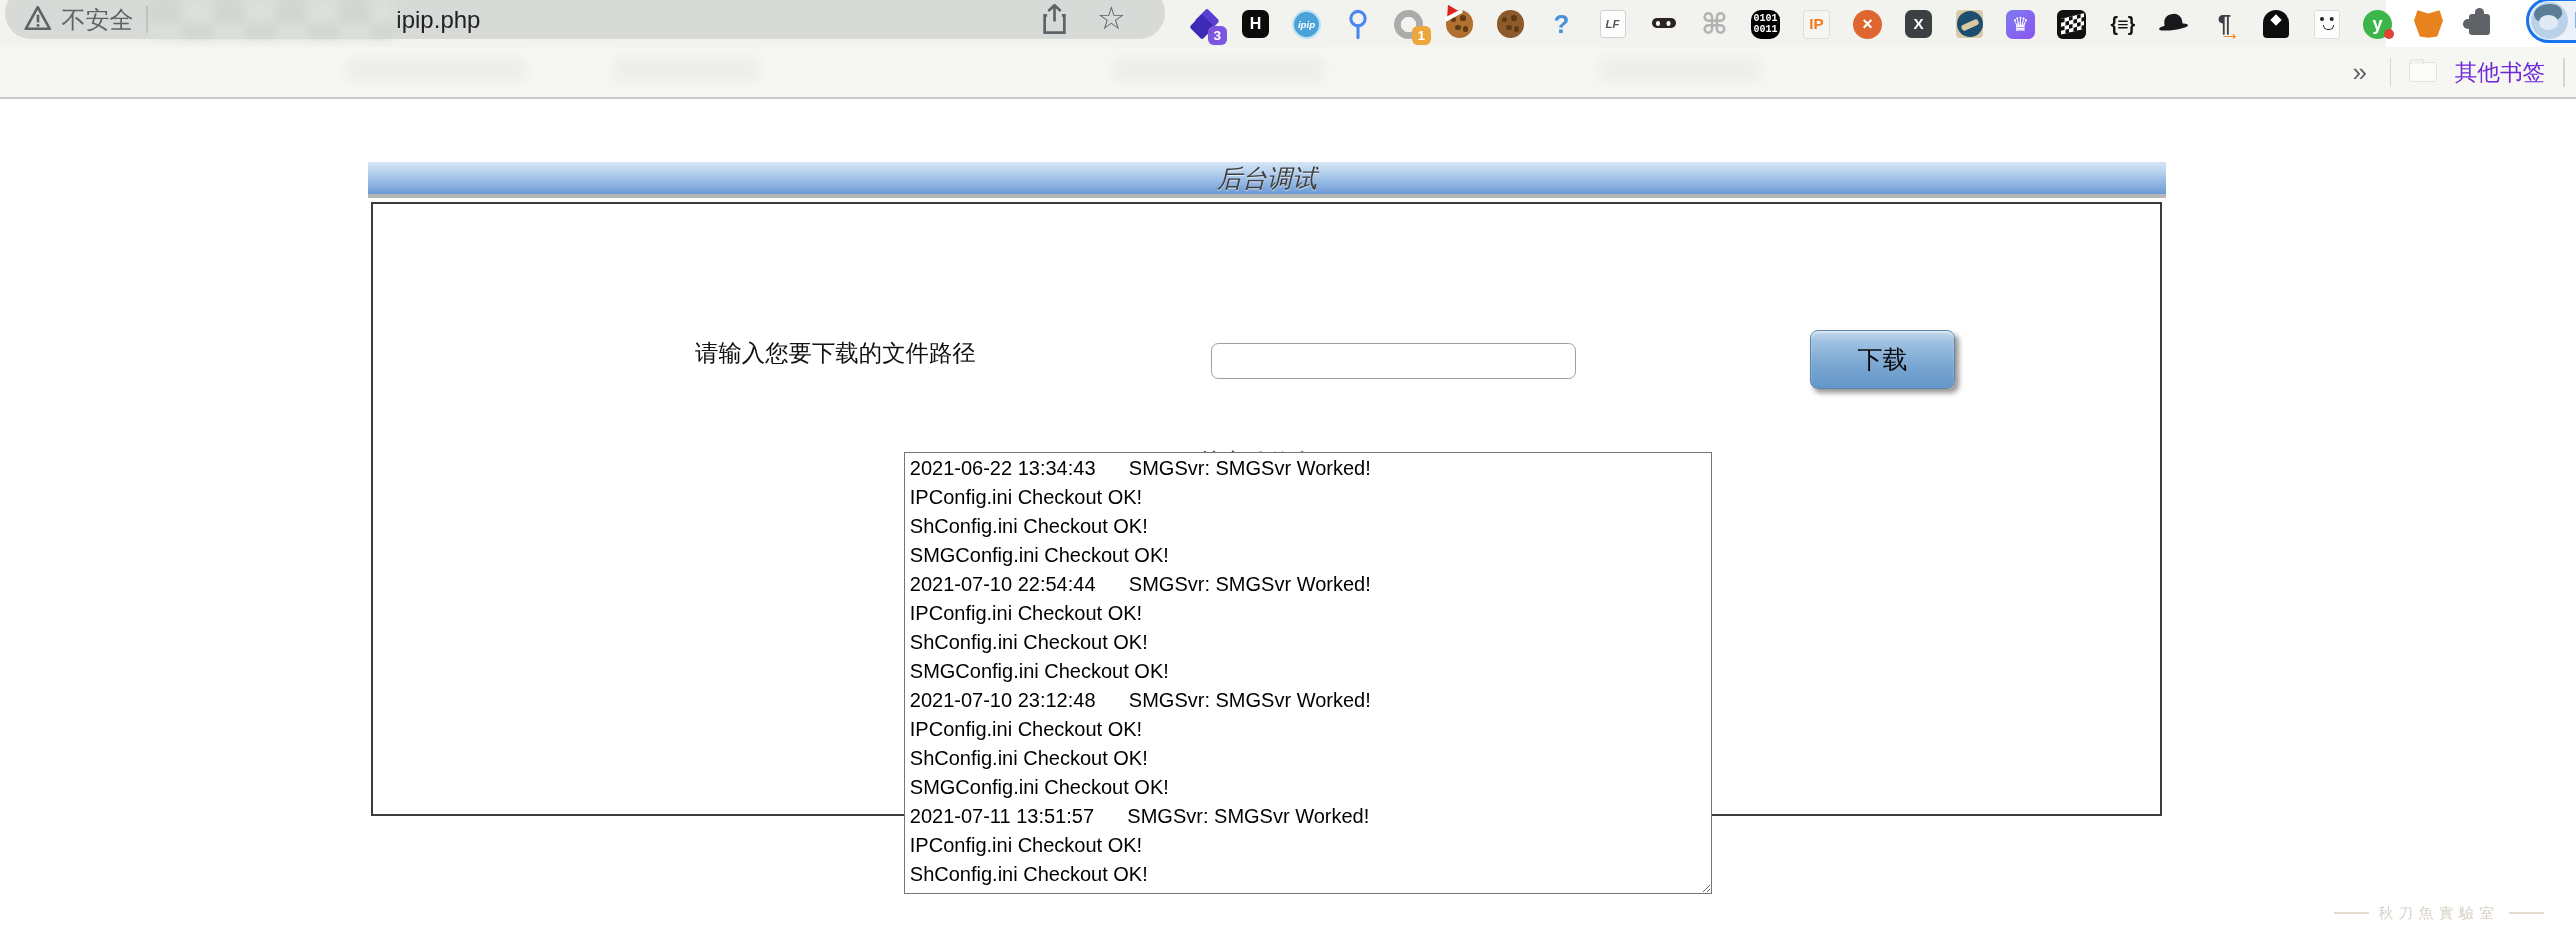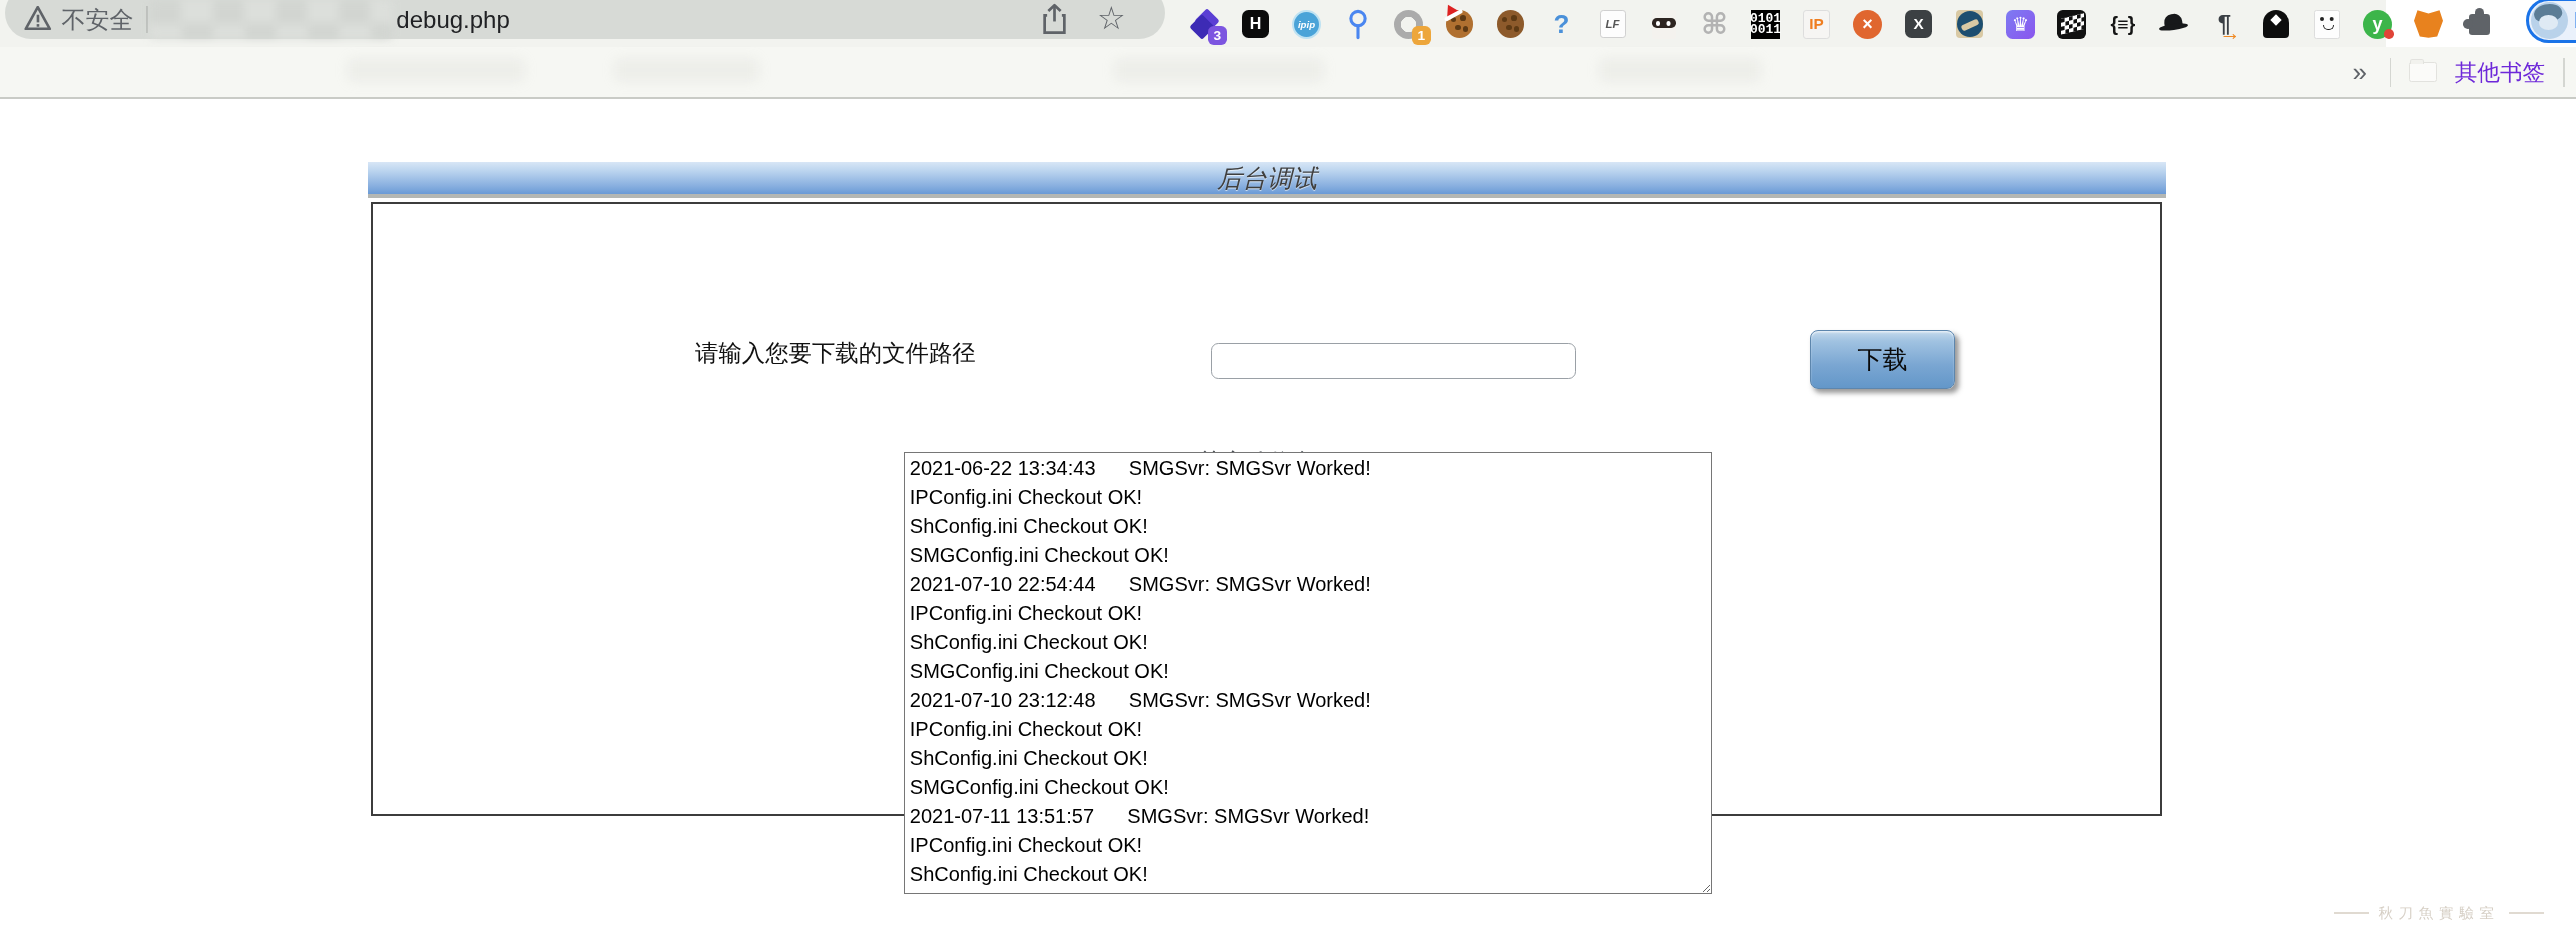--- a/index.html
+++ b/index.html
@@ -48,21 +48,21 @@
     border-left:8px solid transparent; border-right:8px solid transparent; border-bottom:13px solid #d22; transform:rotate(-28deg); }
   .santa-hat::after { content:""; position:absolute; left:-9.7px; top:9.7px; width:19.4px; height:4.8px; background:#fff; border-radius:2.4px; }
   .ic-question { color:#4a90d9; font-size:26px; font-weight:bold; }
   .ic-lf { width:26px; height:27.5px; background:#fdfdfd; border:0.8px solid #d0d0d0; border-radius:3.2px;
     color:#555; font-weight:bold; font-size:11.3px;font-style:italic; }
   .ic-mask { width:24px; height:29px; background:#f4f2ee; border-radius:2.4px; position:relative; overflow:hidden; }
   .ic-mask::before { content:""; position:absolute; left:0; top:8px; width:24px; height:10.5px; background:#2d2420; border-radius:4.8px; }
   .ic-mask::after { content:""; position:absolute; left:4px; top:11.3px; width:4.8px; height:4.8px; border-radius:50%; background:#fff; box-shadow:10.5px 0 0 #fff; }
   .ic-cmd { color:#b3b3b3; font-size:29px; font-weight:bold; }
   .ic-bin { width:29px; height:29px; background:#000; color:#fff; font-family:"Liberation Mono","DejaVu Sans Mono",monospace;
-    font-size:13px; font-weight:bold; line-height:11.3px; flex-direction:column; border-radius:0; }
+    font-size:10px; font-weight:bold; line-height:11.3px; flex-direction:column; border-radius:10px; }
   .ic-ip { width:27.5px; height:29px; background:#f6f5f3; border:0.8px solid #ddd; border-radius:3.2px;
     color:#ef7d1f; font-weight:bold; font-size:15.3px; }
   .ic-hackbar { width:29px; height:29px; border-radius:50%; background:#e0662f; color:#fff; font-size:18px; font-weight:bold; }
   .ic-x { width:27.5px; height:27.5px; background:#3c4043; color:#fff; font-weight:bold; font-size:15.3px; }
   .ic-handpen { width:27.5px; height:27.5px; background:#d9c9a4; border-radius:4px; position:relative; overflow:hidden; }
   .ic-handpen::before { content:""; position:absolute; left:0.8px; top:0.8px; width:26px; height:26px; border-radius:50%; background:#1d4e70; }
   .ic-handpen::after { content:""; position:absolute; left:4.8px; top:11.3px; width:18px; height:5.7px; background:#d9c9a4; transform:rotate(-25deg); border-radius:2.4px; }
   .ic-crown { width:29px; height:29px; background:linear-gradient(135deg,#7d7bf2,#8a55ee); color:#fff; font-size:19.4px; }
   .ic-flag { width:29px; height:29px; background:#111; border-radius:5.7px; position:relative; overflow:hidden; }
   .ic-flag::before { content:""; position:absolute; left:4px; top:6.5px; width:22.6px; height:16px; transform:skewY(-14deg);
@@ -148,21 +148,21 @@
         <span class="warn-icon">
           <svg width="27.5" height="24" viewBox="0 0 24 22">
               <path d="M12 1 L23 21 L1 21 Z" fill="none" stroke="#5f6368" stroke-width="2.4" stroke-linejoin="round"></path>
               <rect x="11" y="8" width="2.4" height="7" fill="#5f6368"></rect>
               <rect x="11" y="16.6" width="2.4" height="2.4" fill="#5f6368"></rect>
             </svg>
         </span>
         <span class="sec-label">不安全</span>
         <span class="addr-div"></span>
         <span class="blur-patch"></span>
-        <span class="url-text">debug.php</span>
+        <span class="url-text">ipip.php</span>
         <span class="share-icon">
           <svg width="31" height="32" viewBox="0 0 24 26">
               <path d="M12 2 L12 15" stroke="#5f6368" stroke-width="2.2" fill="none"></path>
               <path d="M7 6.5 L12 1.8 L17 6.5" stroke="#5f6368" stroke-width="2.2" fill="none" stroke-linejoin="round"></path>
               <path d="M6 10 H4 V24 H20 V10 H18" stroke="#5f6368" stroke-width="2.2" fill="none"></path>
             </svg>
         </span>
         <span class="star-icon">☆</span>
       </div>
     </div>

